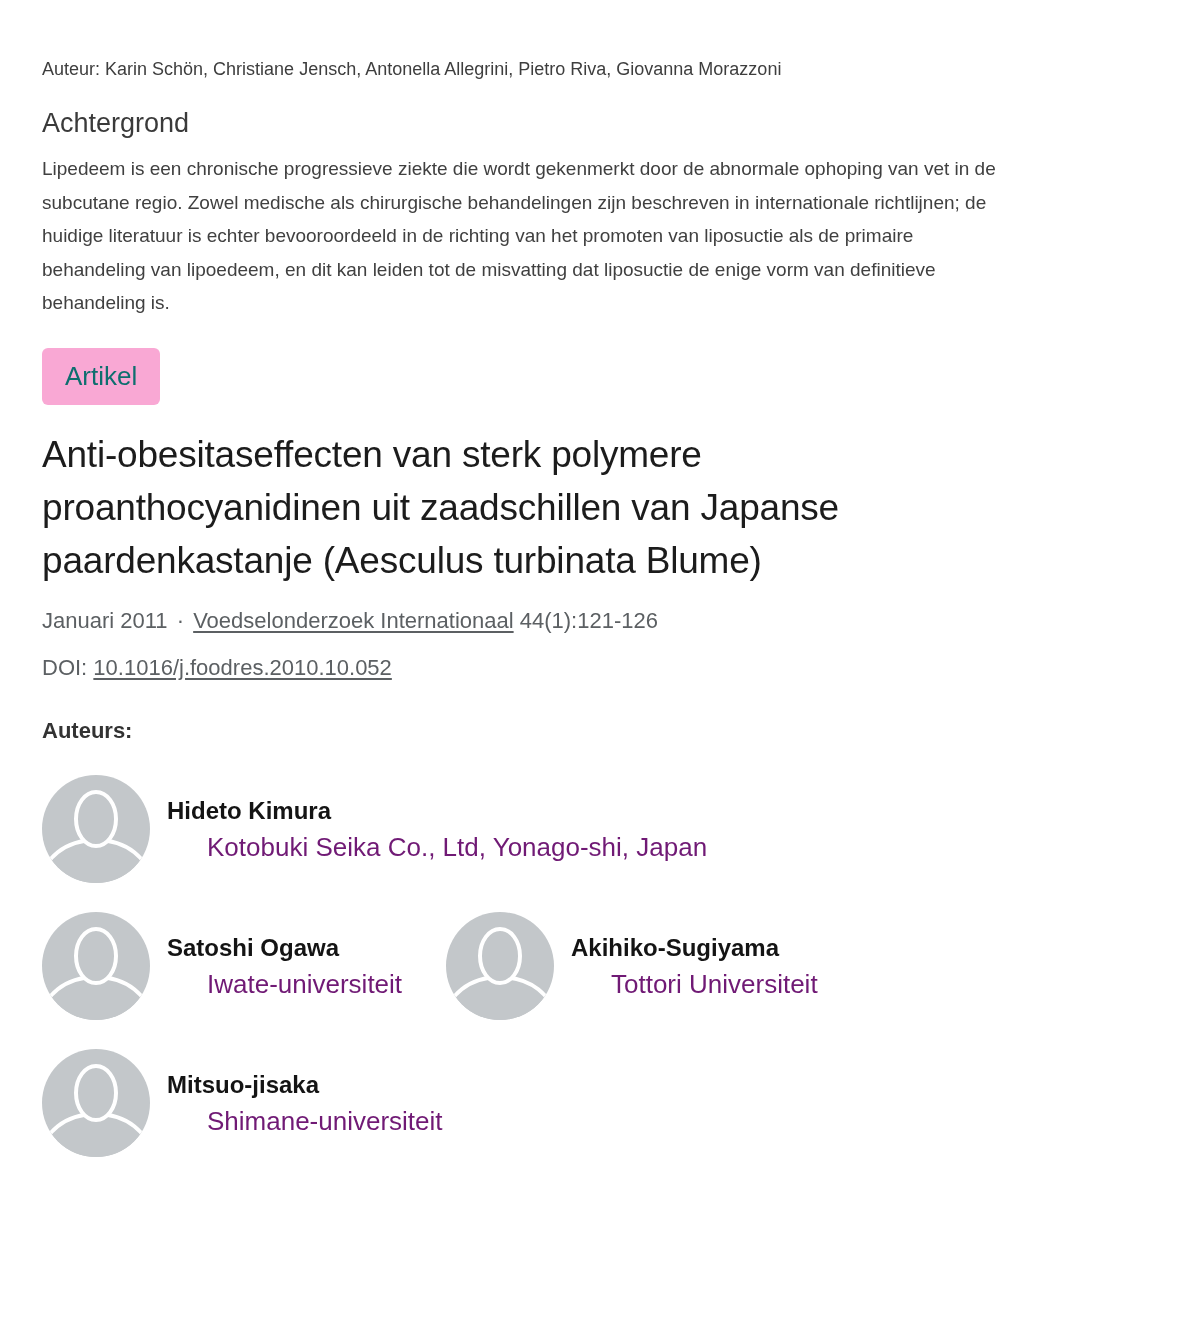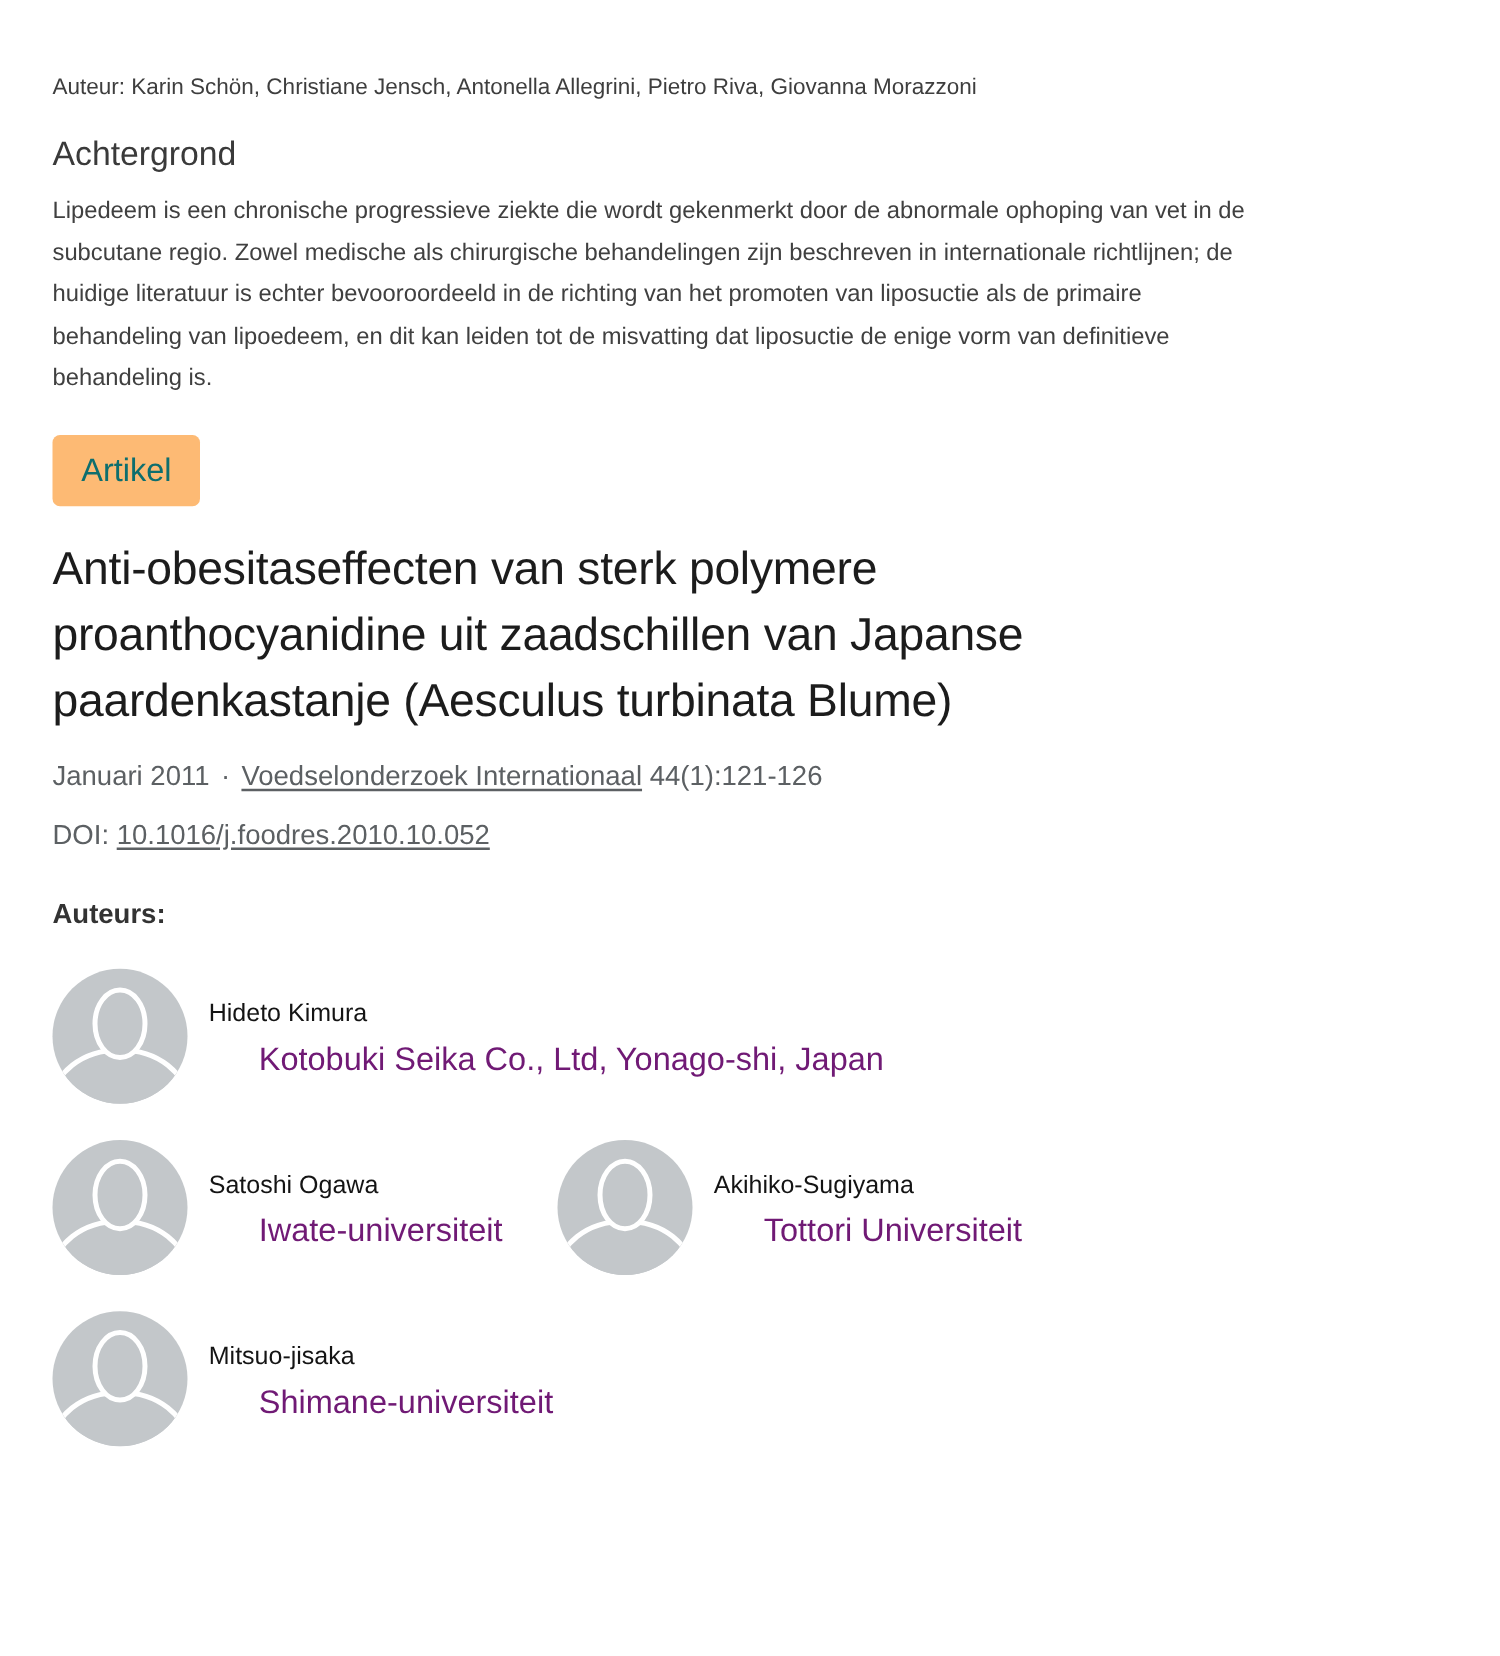--- a/index.html
+++ b/index.html
@@ -45,21 +45,21 @@
     font-size: 19px;
     line-height: 33.5px;
     color: #404040;
   }
 
   
   .type-badge {
     display: inline-block;
     margin-top: 28px;
     padding: 14px 23px;
-    background: #fdba74;
+    background: #f9a8d4;
     color: #0e6e6e;
     font-size: 26px;
     line-height: 29px;
     border-radius: 6px;
     text-align: center;
   }
   .article-title {
     margin: 23px 0 0 0;
     font-size: 37px;
     line-height: 53px;
@@ -111,23 +111,23 @@
     background: #c3c7ca;
     overflow: hidden;
   }
   .avatar svg { display: block; }
   .avatar .silhouette {
     fill: #c3c7ca;
     stroke: #ffffff;
     stroke-width: 4;
   }
   .author-name {
-    font-size: 20px;
+    font-size: 24px;
     line-height: 28px;
-    font-weight: 400;
+    font-weight: 700;
     color: #141414;
   }
   .author-affil {
     margin-top: 8px;
     font-size: 26px;
     line-height: 28px;
     color: #701a75;
     margin-left: 40px;
   }
 </style>
@@ -146,21 +146,21 @@
     <div class="line">subcutane regio. Zowel medische als chirurgische behandelingen zijn beschreven in internationale richtlijnen; de</div>
     <div class="line">huidige literatuur is echter bevooroordeeld in de richting van het promoten van liposuctie als de primaire</div>
     <div class="line">behandeling van lipoedeem, en dit kan leiden tot de misvatting dat liposuctie de enige vorm van definitieve</div>
     <div class="line">behandeling is.</div>
   </div>
 
   <div class="type-badge">Artikel</div>
 
   <h3 class="article-title">
     <div class="line">Anti-obesitaseffecten van sterk polymere</div>
-    <div class="line">proanthocyanidine uit zaadschillen van Japanse</div>
+    <div class="line">proanthocyanidinen uit zaadschillen van Japanse</div>
     <div class="line">paardenkastanje (Aesculus turbinata Blume)</div>
   </h3>
 
   <div class="meta-row">
     <span>Januari 2011</span>
     <span class="meta-sep">·</span>
     <a class="link">Voedselonderzoek Internationaal</a>
     <span>44(1):121-126</span>
   </div>
 

